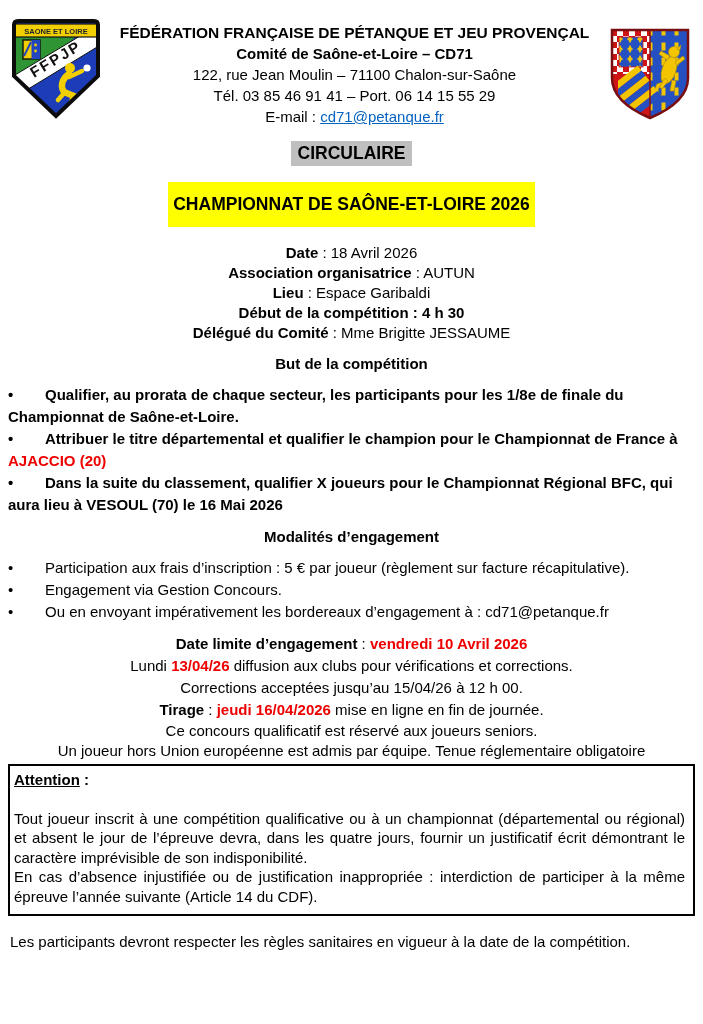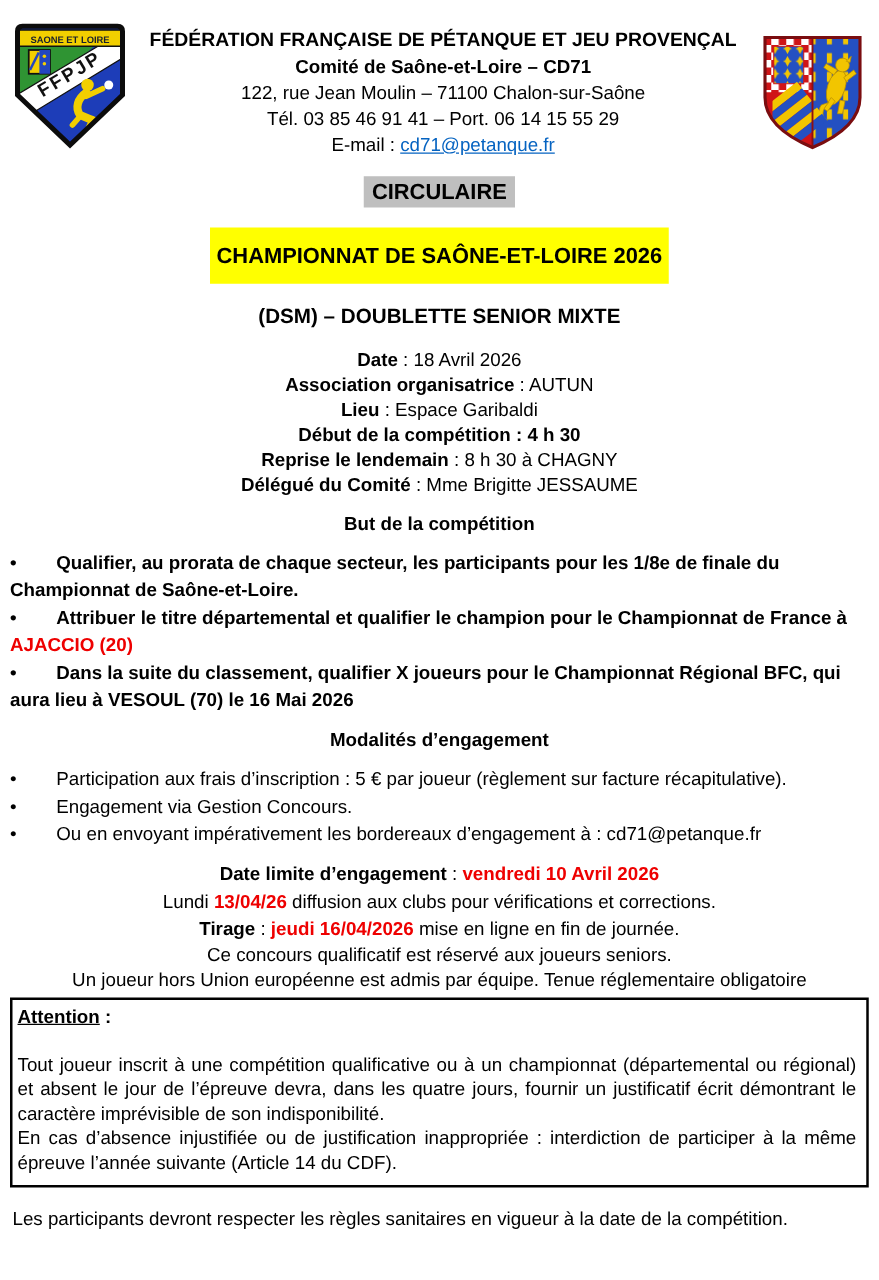--- a/index.html
+++ b/index.html
@@ -168,28 +168,26 @@
       <path d="M7,6 H83 V54 Q83,78 45,94 Q7,78 7,54 Z" fill="none" stroke="#7a0d10" stroke-width="2.5"></path>
     </svg>
   </div>
 
   <div class="title-row t-circ">
     <span>CIRCULAIRE</span>
   </div>
   <div class="title-row t-champ">
     <span>CHAMPIONNAT DE SAÔNE-ET-LOIRE 2026</span>
   </div>
-  <div class="title-row t-event">(DSM) – DOUBLETTE SENIOR MIXTE</div>
 
   <div class="details">
     <div><span class="b">Date</span><span> : 18 Avril 2026</span></div>
     <div><span class="b">Association organisatrice</span><span> : AUTUN</span></div>
     <div><span class="b">Lieu</span><span> : Espace Garibaldi</span></div>
     <div><span class="b">Début de la compétition : 4 h 30</span></div>
-    <div><span class="b">Reprise le lendemain</span><span> : 8 h 30 à CHAGNY</span></div>
     <div><span class="b">Délégué du Comité</span><span> : Mme Brigitte JESSAUME</span></div>
   </div>
 
   <div class="section-heading">But de la compétition</div>
 
   <div class="bullets">
     <div class="bullet-line b">
       <span class="bullet">•</span><span><span class="b">Qualifier, au prorata de chaque secteur, les participants pour les 1/8e de finale du Championnat de Saône-et-Loire.</span></span>
     </div>
     <div class="bullet-line b">
@@ -210,20 +208,21 @@
       <span class="bullet">•</span><span><span>Engagement via Gestion Concours.</span></span>
     </div>
     <div class="bullet-line">
       <span class="bullet">•</span><span><span>Ou en envoyant impérativement les bordereaux d’engagement à : cd71@petanque.fr</span></span>
     </div>
   </div>
 
   <div class="dates">
     <div><span class="b">Date limite d’engagement</span><span> : </span><span class="b red">vendredi 10 Avril 2026</span></div>
     <div><span>Lundi </span><span class="b red">13/04/26</span><span> diffusion aux clubs pour vérifications et corrections.</span></div>
+    <div><span>Corrections acceptées jusqu’au 15/04/26 à 12 h 00.</span></div>
     <div><span class="b">Tirage</span><span> : </span><span class="b red">jeudi 16/04/2026</span><span> mise en ligne en fin de journée.</span></div>
   </div>
 
   <div class="rappel-lines">
     <div>Ce concours qualificatif est réservé aux joueurs seniors.</div>
     <div>Un joueur hors Union européenne est admis par équipe. Tenue réglementaire obligatoire</div>
   </div>
 
   <div class="attention-box">
     <div><span class="b u">Attention</span><span class="b"> :</span></div>

